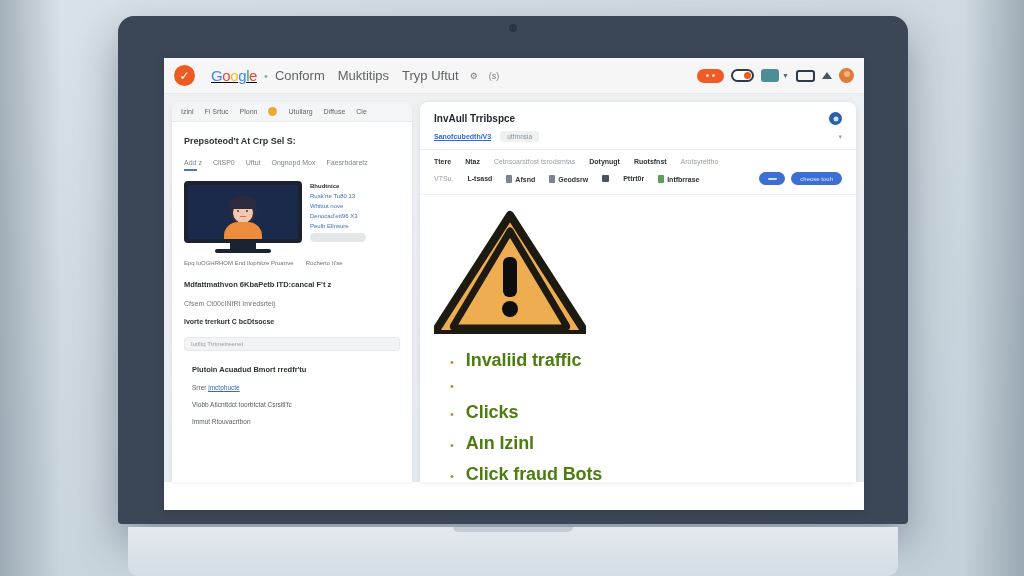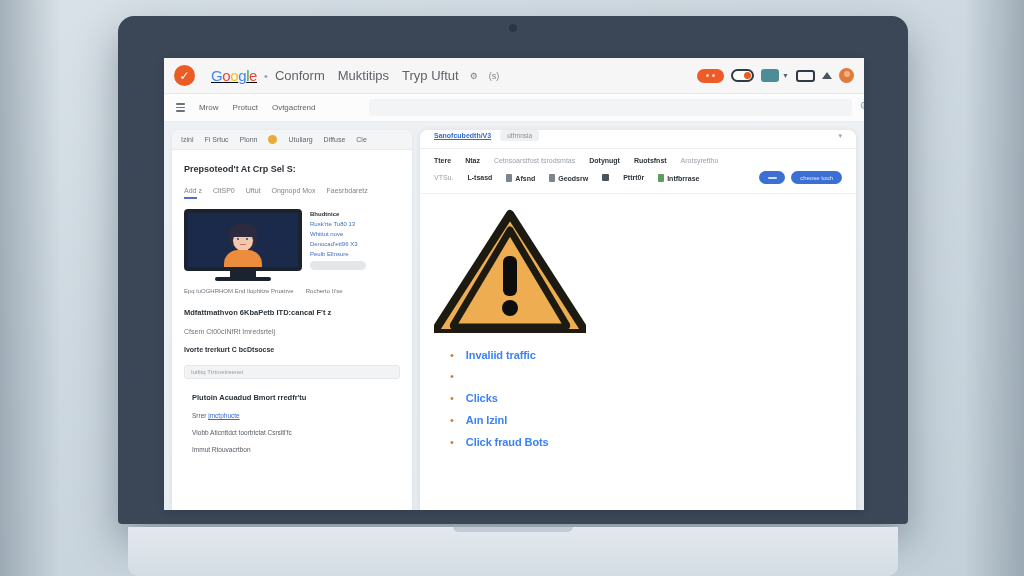--- a/index.html
+++ b/index.html
@@ -303,21 +303,21 @@
     width: 152px; height: 125px; margin-left: 14px; position: relative;
   }
   .warn-svg { display:block; }
   .bullets { margin: 16px 0 0 30px; }
   .bullet-row {
     display: flex; align-items: baseline; gap: 12px;
     margin-bottom: 10px;
   }
   .bullet-dot { color: #c9802f; font-size: 11px; line-height: 1; }
   .bullet-text {
-    font-size: 11px; font-weight: 700; color: #3b82f6;
+    font-size: 18px; font-weight: 700; color: #4d7c0f;
     letter-spacing: -.1px;
   }
 </style>
 </head>
 <body>
 
 <div class="vignette-left"></div>
 <div class="vignette-right"></div>
 
 <div class="laptop-shell">
@@ -350,33 +350,20 @@
         </div>
       <div class="chip-toggle"></div>
       <div class="chip-teal"></div>
       <span class="chip-caret">▼</span>
       <div class="chip-rect"></div>
       <div class="chip-tri"></div>
       <div class="avatar-top"></div>
     </div>
   </div>
 
-  <div class="browser-navbar">
-    <div class="hamburger-ic">
-        <i></i>
-        <i></i>
-        <i></i>
-      </div>
-    <span class="nav-item">Mrow</span>
-    <span class="nav-item">Protuct</span>
-    <span class="nav-item">Ovtgactrend</span>
-    <div class="omnibox">
-      <span class="omni-search-ic">🔍</span>
-    </div>
-  </div>
 
   <div class="page-body">
 
     <div class="left-panel">
       <div class="lp-tabs">
         <span class="lp-tab">Izinl</span>
         <span class="lp-tab">Fi Srtuc</span>
         <span class="lp-tab">Plonn</span>
         <span class="lp-tab-badge"></span>
         <span class="lp-tab">Utuliarg</span>
@@ -441,20 +428,24 @@
         <div class="lp-foot-row">
           <span>Srrer</span>
           <a href="#">jmctphucte</a>
         </div>
         <div class="lp-foot-row">Vlobb  Aticnttdct  toorbtctat  Csrsltl'fc</div>
         <div class="lp-foot-row">Immut  Rtouvacrtbon</div>
       </div>
     </div>
 
     <div class="right-card">
+      <div class="rc-head">
+        <div class="rc-title">InvAull  Trribspce</div>
+        <div class="rc-circle"></div>
+      </div>
 
       <div class="rc-breadcrumb">
         <a href="#" class="rc-crumb-link">Sanofcubedth/V3</a>
         <span class="rc-crumb-chip">utfrnnsia</span>
         <span class="rc-crumb-caret">▾</span>
       </div>
 
       <div class="rc-toolbar">
         <div class="rc-tb-row">
           <span class="rc-tb-item">Ttere</span>

